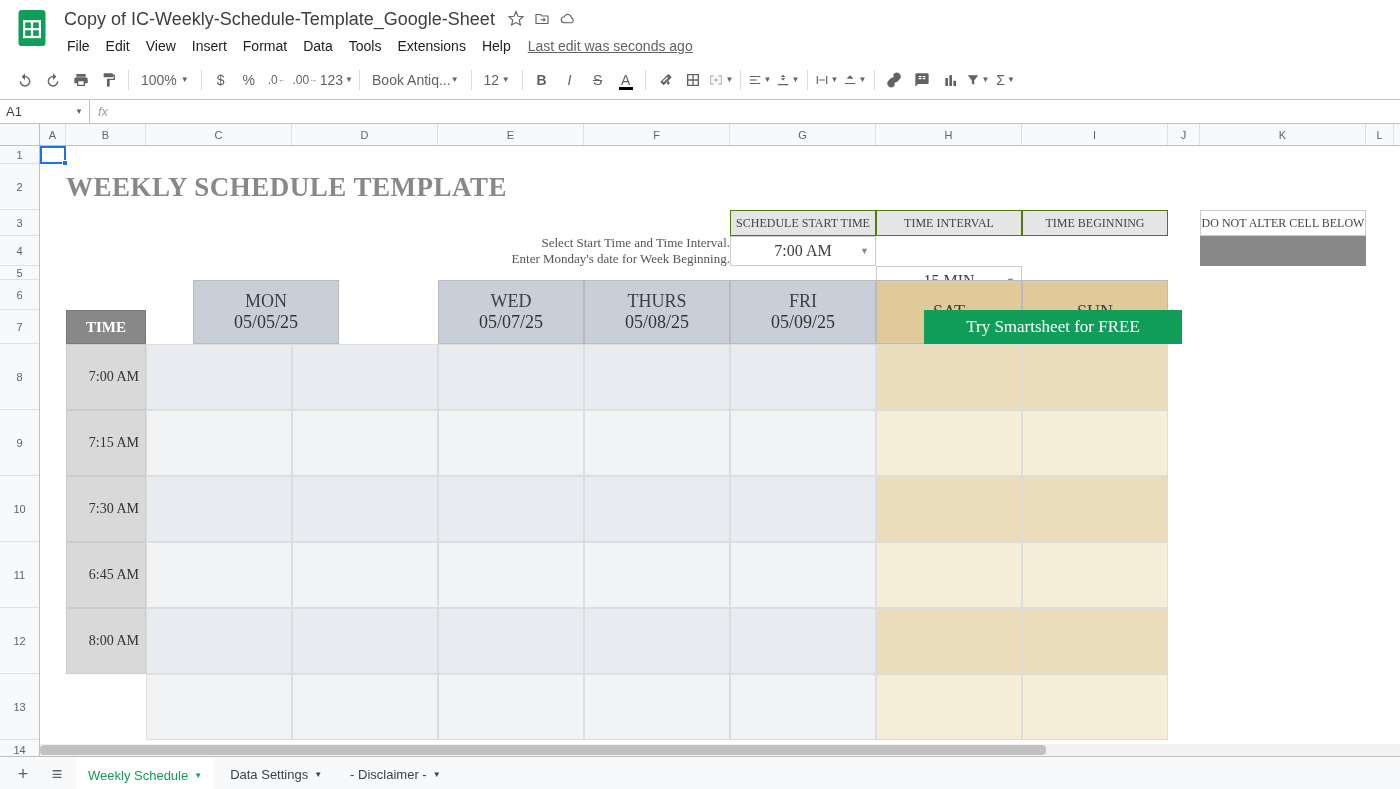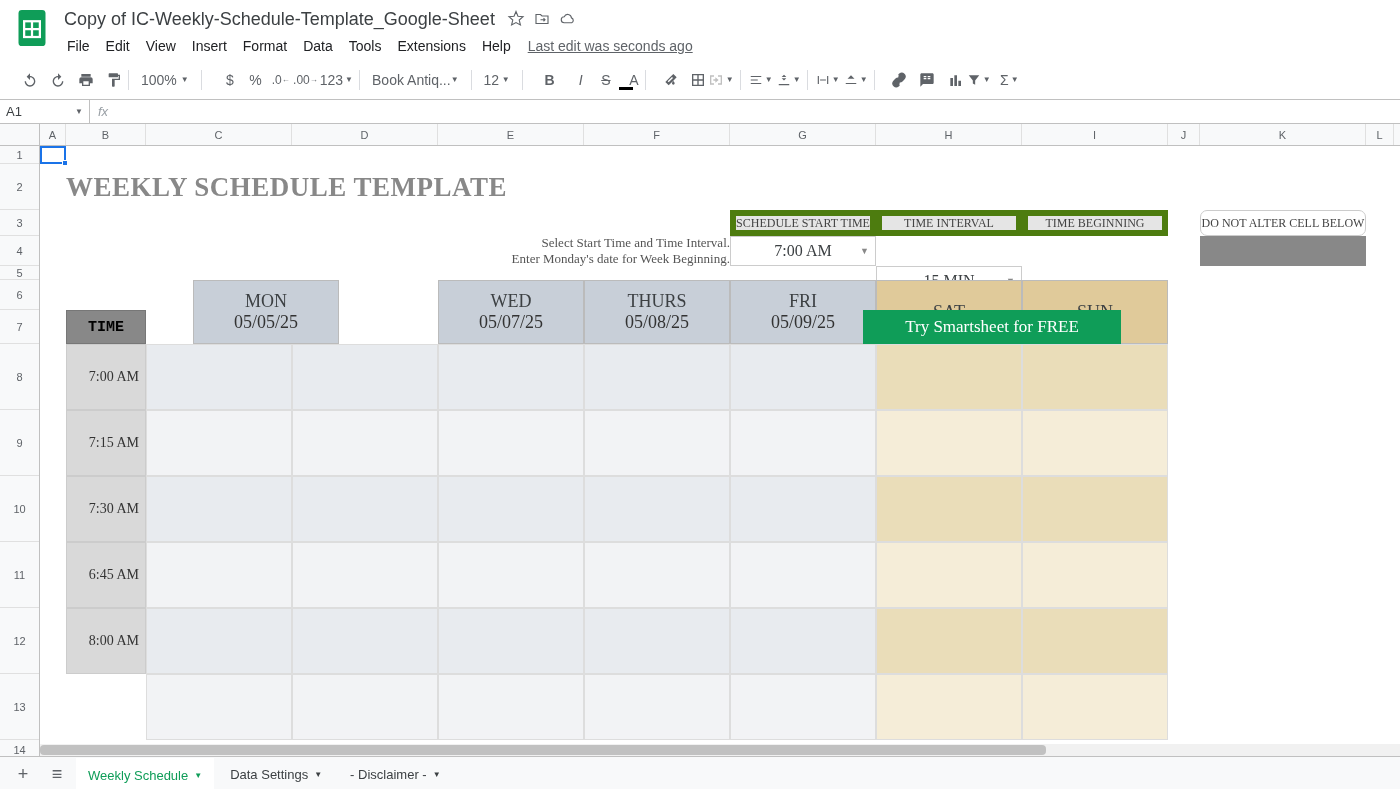--- a/index.html
+++ b/index.html
@@ -12,21 +12,21 @@
 .doc-info { flex: 1; }
 .doc-title-row { display: flex; align-items: center; gap: 8px; height: 22px; }
 .doc-title { font-size: 18px; color: #3c4043; padding: 2px 4px; }
 .title-icon { width: 18px; height: 18px; fill: #5f6368; cursor: pointer; }
 .menu-bar { display: flex; align-items: center; gap: 2px; height: 28px; margin-top: 2px; }
 .menu-item { padding: 4px 7px; font-size: 14px; color: #202124; cursor: pointer; border-radius: 4px; }
 .last-edit { color: #5f6368; text-decoration: underline; font-size: 14px; margin-left: 8px; cursor: pointer; }
 
 
 .toolbar { display: flex; align-items: center; gap: 2px; padding: 4px 12px; height: 40px; border-bottom: 1px solid #c0c0c0; }
-.tb-btn { min-width: 26px; height: 26px; display: inline-flex; align-items: center; justify-content: flex-end; cursor: pointer; border-radius: 2px; font-size: 14px; color: #5f6368; position: relative; }
+.tb-btn { min-width: 26px; height: 26px; display: inline-flex; align-items: center; justify-content: center; cursor: pointer; border-radius: 2px; font-size: 14px; color: #5f6368; position: relative; }
 .tb-sep { width: 1px; height: 20px; background: #dadce0; margin: 0 4px; }
 .tb-zoom { padding: 0 6px; display: flex; align-items: center; gap: 4px; }
 .tb-font { padding: 0 6px; min-width: 90px; display: flex; align-items: center; justify-content: space-between; }
 .tb-fontsize { padding: 0 6px; min-width: 38px; display: flex; align-items: center; justify-content: space-between; }
 .caret { font-size: 8px; color: #5f6368; }
 .text-color-under { height:3px; background:#000; width:14px; position:absolute; bottom:3px; left:6px; }
 
 
 .formula-row { display: flex; align-items: center; height: 24px; border-bottom: 1px solid #c0c0c0; }
 .name-box { width: 90px; padding: 0 6px; display: flex; align-items: center; justify-content: space-between; border-right: 1px solid #c0c0c0; height: 100%; font-size: 13px; }
@@ -43,30 +43,30 @@
 .cells { position: relative; flex: 1; }
 .cell-overlay { position: absolute; }
 
 
 .selected-cell { border: 2px solid #1a73e8; position: absolute; }
 .sel-handle { width:6px; height:6px; background:#1a73e8; position:absolute; bottom:-4px; right:-4px; border:1px solid #fff; }
 
 
 .title-block { font-family: 'Book Antiqua', Georgia, serif; font-size: 27px; font-weight: bold; color: #888; letter-spacing: 0.5px; }
 .instr { font-family: Georgia, serif; font-size: 13px; color: #555; text-align: right; }
-.cfg-head { background: #e5e5e5; font-family: Georgia, serif; font-size: 12px; text-align: center; border: 6px solid #4d7c0f; display:flex; align-items:center; justify-content:center; color:#444; }
+.cfg-head { background: #e5e5e5; font-family: Georgia, serif; font-size: 12px; text-align: center; border: 1px solid #4d7c0f; display:flex; align-items:center; justify-content:center; color:#444; }
 .cfg-val { background: #fff; border: 1px solid #ccc; display:flex; align-items:center; justify-content:center; font-family: Georgia, serif; font-size:16px; position:relative; }
 .dd-arrow { position:absolute; right:6px; font-size:9px; color:#888; }
 .warn-head { background: #fff; font-family: Georgia, serif; font-size: 12px; text-align:center; display:flex; align-items:center; justify-content:center; border:1px solid #ccc; color:#444;}
 .warn-body { background: #888; border:1px solid #888; }
 .day-head { background: #c8cfd8; text-align:center; font-family: Georgia, serif; font-size: 18px; border:1px solid #bbb; display:flex; flex-direction:column; align-items:center; justify-content:center; }
 .day-head.wk { background: #e0ca9a; }
 .day-name { font-size:18px; }
 .day-date { font-size:18px; color:#333; }
-.time-head { background: #888; color:#000000; font-family: Liberation Mono, monospace; font-weight:bold; display:flex; align-items:center; justify-content:center; font-size:15px; border:1px solid #777;}
+.time-head { background: #888; color:#ffffff; font-family: Liberation Serif, serif; font-weight:bold; display:flex; align-items:center; justify-content:center; font-size:15px; border:1px solid #777;}
 .time-cell { background: #d9d9d9; font-family: Georgia, serif; font-size:14px; display:flex; align-items:center; justify-content:flex-end; padding-right:6px; border:1px solid #ccc; color:#333;}
 .slot { border:1px solid #ddd; }
 .slot.wd-a { background: #e8ebef; }
 .slot.wd-b { background: #f2f3f5; }
 .slot.we-a { background: #eaddb9; }
 .slot.we-b { background: #f5edd8; }
 .promo { background: #0f9d58; color:#fff; font-family: Georgia, serif; font-size:17px; display:flex; align-items:center; justify-content:center; }
 
 
 .hscroll { position: absolute; bottom: 0; left: 40px; right: 0; height: 12px; background: #f1f1f1; }
@@ -291,21 +291,21 @@
           <div class="sel-handle"></div>
         </div>
         <div class="title-block cell-overlay" style="left: 26px; top: 18px; width: 664px; height: 46px; display: flex; align-items: center;">WEEKLY SCHEDULE TEMPLATE</div>
         <div class="instr cell-overlay" style="left: 252px; top: 90px; width: 438px; height: 30px; display: flex; flex-direction: column; align-items: flex-end; justify-content: center;">Select Start Time and Time Interval.<br>Enter Monday's date for Week Beginning.</div>
         <div class="cfg-head cell-overlay" style="left: 690px; top: 64px; width: 146px; height: 26px;">SCHEDULE START TIME</div>
         <div class="cfg-val cell-overlay" style="left: 690px; top: 90px; width: 146px; height: 30px;">7:00 AM<span class="dd-arrow">▼</span></div>
         <div class="cfg-head cell-overlay" style="left: 836px; top: 64px; width: 146px; height: 26px;">TIME INTERVAL</div>
         <div class="cfg-val cell-overlay" style="left: 836px; top: 90px; width: 146px; height: 30px;">15 MIN<span class="dd-arrow">▼</span></div>
         <div class="cfg-head cell-overlay" style="left: 982px; top: 64px; width: 146px; height: 26px;">TIME BEGINNING</div>
         <div class="cfg-val cell-overlay" style="left: 982px; top: 90px; width: 146px; height: 30px;">05/05/25</div>
-        <div class="warn-head cell-overlay" style="left: 1160px; top: 64px; width: 166px; height: 26px; border-radius: 7px;">DO NOT ALTER CELL BELOW</div>
+        <div class="warn-head cell-overlay" style="left: 1160px; top: 64px; width: 166px; height: 26px;">DO NOT ALTER CELL BELOW</div>
         <div class="warn-body cell-overlay" style="left: 1160px; top: 90px; width: 166px; height: 30px;"></div>
         <div class="day-head cell-overlay" style="left: 106px; top: 134px; width: 146px; height: 64px; margin-left: 47px;">
           <div class="day-name">MON</div>
           <div class="day-date">05/05/25</div>
         </div>
         <div class="day-head cell-overlay" style="left: 398px; top: 134px; width: 146px; height: 64px;">
           <div class="day-name">WED</div>
           <div class="day-date">05/07/25</div>
         </div>
         <div class="day-head cell-overlay" style="left: 544px; top: 134px; width: 146px; height: 64px;">
@@ -365,21 +365,21 @@
         <div class="slot wd-a cell-overlay" style="left: 690px; top: 462px; width: 146px; height: 66px;"></div>
         <div class="slot we-a cell-overlay" style="left: 836px; top: 462px; width: 146px; height: 66px;"></div>
         <div class="slot we-a cell-overlay" style="left: 982px; top: 462px; width: 146px; height: 66px;"></div>
         <div class="slot wd-b cell-overlay" style="left: 106px; top: 528px; width: 146px; height: 66px;"></div>
         <div class="slot wd-b cell-overlay" style="left: 252px; top: 528px; width: 146px; height: 66px;"></div>
         <div class="slot wd-b cell-overlay" style="left: 398px; top: 528px; width: 146px; height: 66px;"></div>
         <div class="slot wd-b cell-overlay" style="left: 544px; top: 528px; width: 146px; height: 66px;"></div>
         <div class="slot wd-b cell-overlay" style="left: 690px; top: 528px; width: 146px; height: 66px;"></div>
         <div class="slot we-b cell-overlay" style="left: 836px; top: 528px; width: 146px; height: 66px;"></div>
         <div class="slot we-b cell-overlay" style="left: 982px; top: 528px; width: 146px; height: 66px;"></div>
-        <div class="promo" style="position: absolute; left: 823px; top: 164px; width: 258px; height: 34px;">Try Smartsheet for FREE</div>
+        <div class="promo" style="position: absolute; left: 884px; top: 164px; width: 258px; height: 34px;">Try Smartsheet for FREE</div>
       </div>
   </div>
   <div class="hscroll">
       <div class="hscroll-thumb" style="width:74%;"></div>
     </div>
 </div>
 
 <div class="sheet-bar">
   <div class="sheet-add">+</div>
   <div class="sheet-all">≡</div>

